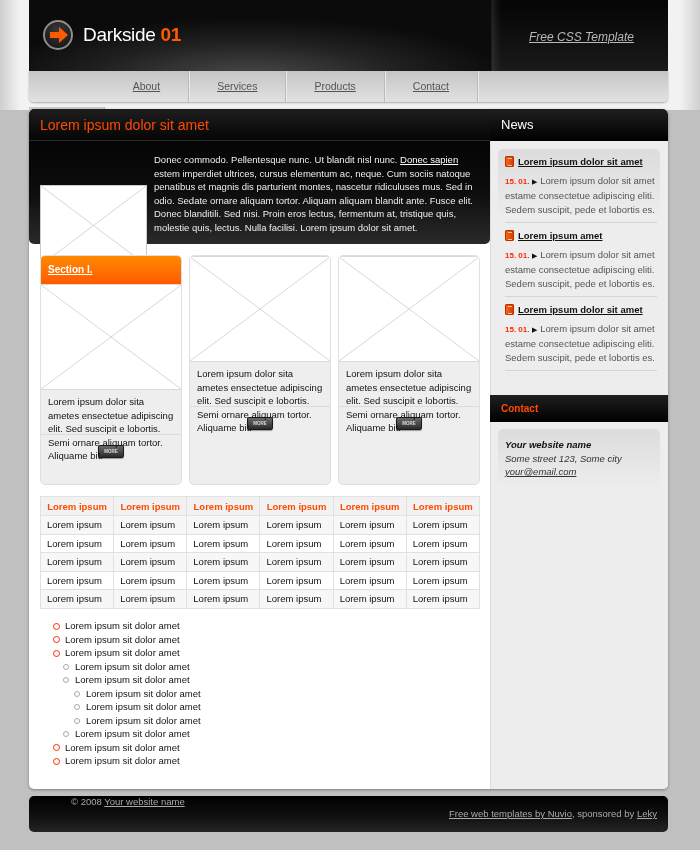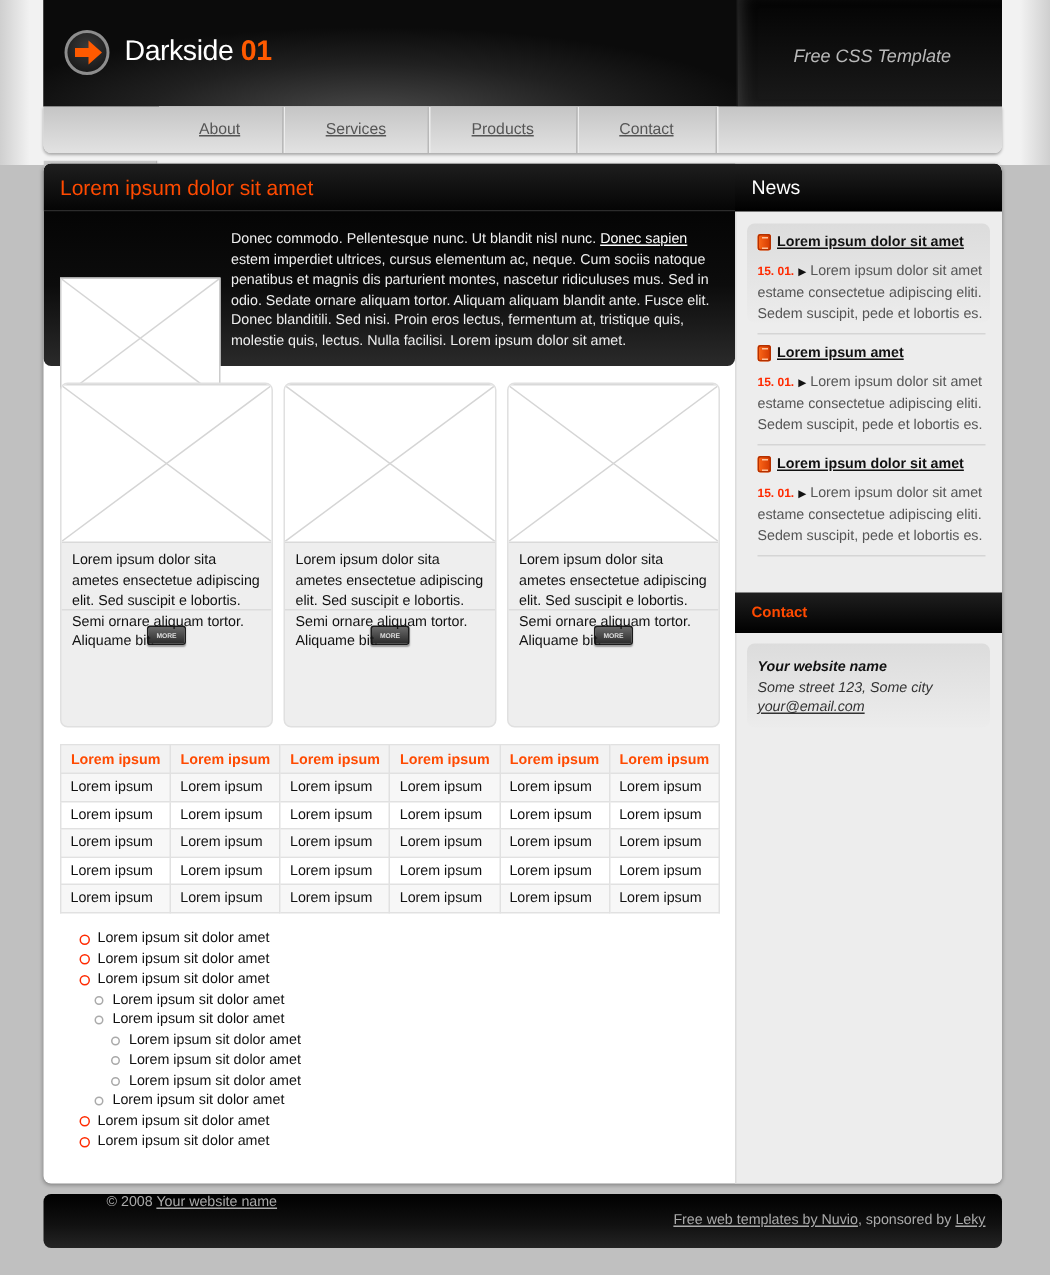--- a/index.html
+++ b/index.html
@@ -35,21 +35,21 @@
     background: radial-gradient(circle at 50% 35%, #3a3a3a, #111);
   }
   .logo-icon svg { position: absolute; left: 3px; top: 4px; }
   .logo-text {
     position: absolute; left: 54px; top: 24px;
     font-size: 19px; color: #fff; letter-spacing: -0.3px;
   }
   .logo-text .num { color: #ff5a00; font-weight: bold; }
   .tagline {
     position: absolute; left: 500px; top: 30px;
-    font-size: 12px; font-style: italic; color: #b9b9b9;
+    font-size: 12px; font-style: italic; color: #b9b9b9; text-decoration: underline;
   }
   
   .nav {
     position: absolute; left: 29px; top: 71px; width: 639px; height: 31px;
     background: linear-gradient(to bottom, #c5c5c5 0%, #e2e2e2 100%);
     border-radius: 0 0 5px 5px;
     box-shadow: 0 1px 2px rgba(0,0,0,0.3);
     display: flex;
   }
   .nav a {
@@ -220,20 +220,21 @@
     <div class="intro-img placeholder-img">
       <svg viewBox="0 0 107 81" preserveAspectRatio="none">
           <line x1="0" y1="0" x2="107" y2="81" stroke="#d5d5d5" stroke-width="1"></line>
           <line x1="107" y1="0" x2="0" y2="81" stroke="#d5d5d5" stroke-width="1"></line>
         </svg>
     </div>
     <div class="intro-text"><span>Donec commodo. Pellentesque nunc. Ut blandit nisl nunc. </span><u>Donec sapien</u><span> estem imperdiet ultrices, cursus elementum ac, neque. Cum sociis natoque penatibus et magnis dis parturient montes, nascetur ridiculuses mus. Sed in odio. Sedate ornare aliquam tortor. Aliquam aliquam blandit ante. Fusce elit. Donec blanditili. Sed nisi. Proin eros lectus, fermentum at, tristique quis, molestie quis, lectus. Nulla facilisi. Lorem ipsum dolor sit amet.</span></div>
   </div>
 
   <div class="card" style="left:11px;">
+    <div class="card-head"><a>Section I.</a></div>
     <div class="card-img placeholder-img">
       <svg viewBox="0 0 142 106" preserveAspectRatio="none">
           <line x1="0" y1="0" x2="142" y2="106" stroke="#d5d5d5"></line>
           <line x1="142" y1="0" x2="0" y2="106" stroke="#d5d5d5"></line>
         </svg>
     </div>
     <div class="card-text">Lorem ipsum dolor sita ametes ensectetue adipiscing elit. Sed suscipit e lobortis. Semi ornare aliquam tortor. Aliquame bit.</div>
     <div class="more-btn">MORE</div>
   </div>
   <div class="card" style="left:160px;">

